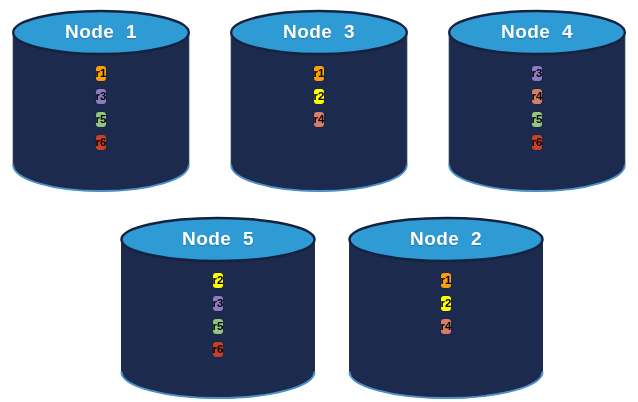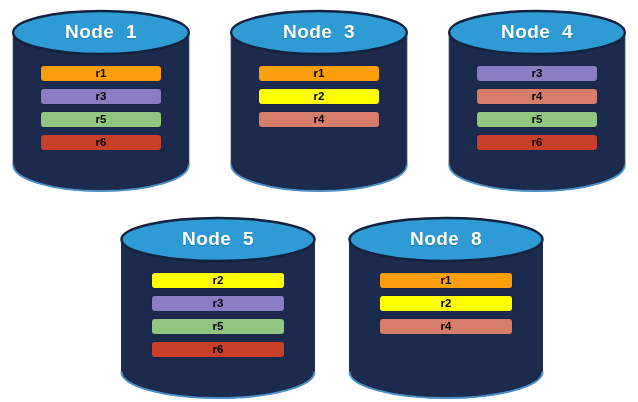--- a/index.html
+++ b/index.html
@@ -75,20 +75,21 @@
     text-shadow: 0 1px 1px rgba(0,0,0,0.25);
   }
   .bars {
     position: absolute;
     left: 17%;
     right: 17%;
     top: 58px;
     display: flex;
     flex-direction: column;
     gap: 8px;
+    align-items: center;
   }
   .bar {
     height: 15px;
     border-radius: 3px;
     display: flex;
     align-items: center;
     justify-content: center;
     color: #000000;
     font-weight: bold;
     font-size: 11.5px;
@@ -160,21 +161,21 @@
           <div class="bar" style="background: rgb(200, 64, 42);">r6</div>
         </div>
   </div>
 
   <div class="node">
     <svg class="cyl" viewBox="0 0 200 190" preserveAspectRatio="none" aria-hidden="true">
       <path class="cyl-body" d="M3.5,25 L3.5,160 A96.5,27 0 0 0 196.5,160 L196.5,25 Z"></path>
       <path class="cyl-bottom-edge" d="M3.5,160 A96.5,27 0 0 0 196.5,160"></path>
       <ellipse class="cyl-top" cx="100" cy="25" rx="96.5" ry="22"></ellipse>
     </svg>
-    <div class="node-title">Node  8</div>
+    <div class="node-title">Node  2</div>
     <div class="bars">
           <div class="bar" style="background: rgb(250, 159, 11);">r1</div>
           <div class="bar" style="background: rgb(255, 255, 0);">r2</div>
           <div class="bar" style="background: rgb(215, 125, 107);">r4</div>
         </div>
   </div>
 </div>
 </div>
 
 </body></html>

